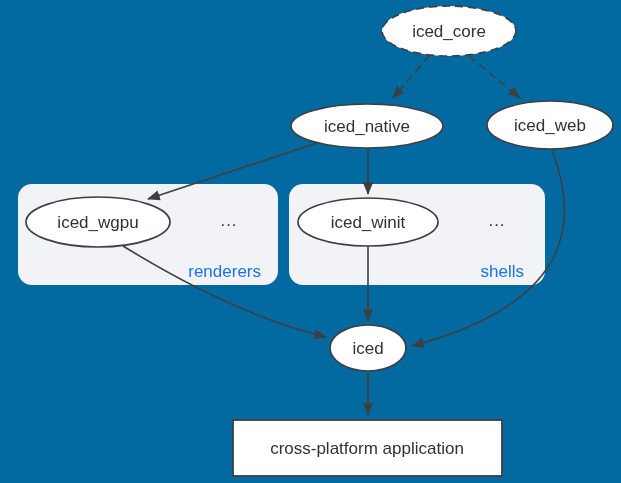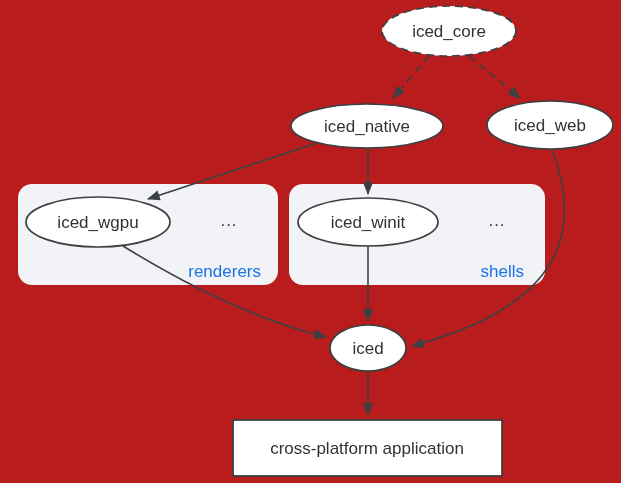--- a/index.html
+++ b/index.html
@@ -5,21 +5,21 @@
   html, body {
     margin: 0;
     padding: 0;
     background: #ffffff;
     font-family: "Liberation Sans", sans-serif;
   }
   .canvas {
     position: relative;
     width: 621px;
     height: 483px;
-    background: #b91c1c;
+    background: #0369a1;
     overflow: hidden;
   }
   svg { display: block; }
   .group-box {
     fill: #f1f3f6;
     stroke: none;
   }
   .node {
     fill: #ffffff;
     stroke: #3c4043;

